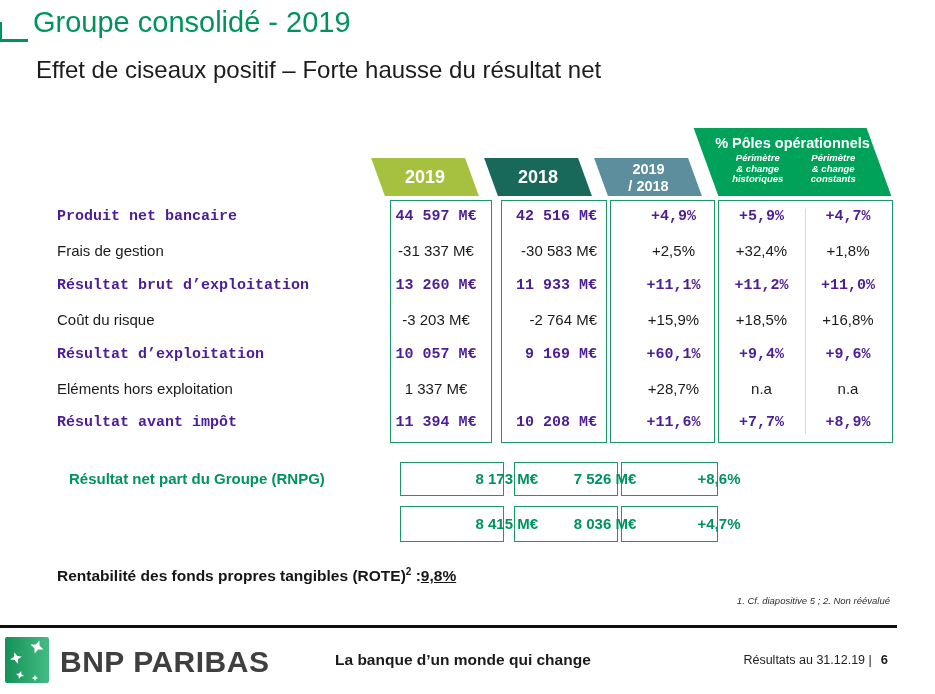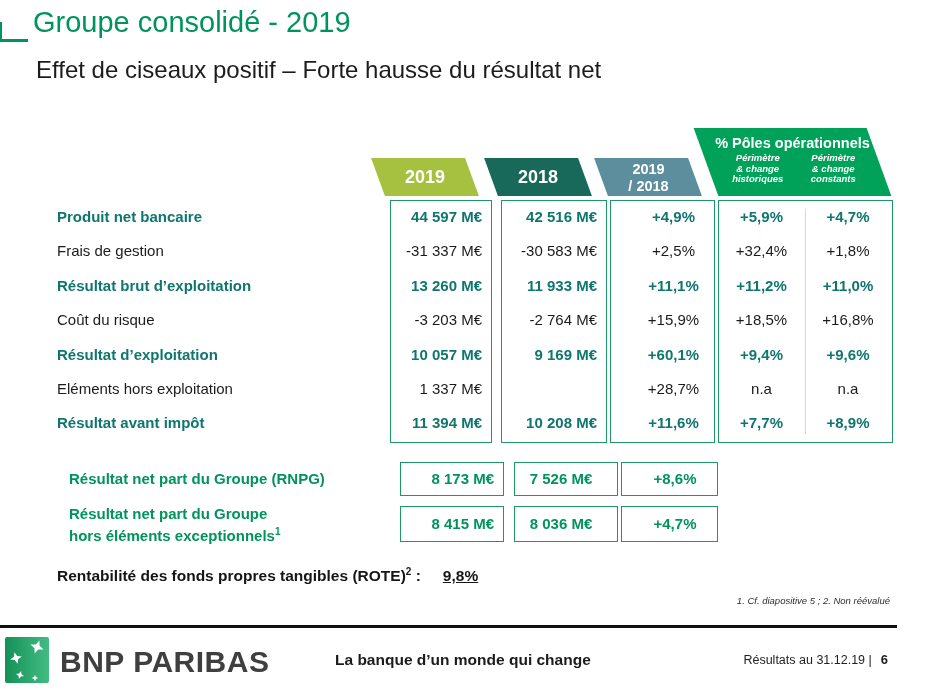--- a/index.html
+++ b/index.html
@@ -32,41 +32,41 @@
   .b1{left:390px;top:200px;width:100px;height:241px;}
   .b2{left:501px;top:200px;width:104px;height:241px;}
   .b3{left:610px;top:200px;width:103px;height:241px;}
   .b4{left:718px;top:200px;width:173px;height:241px;}
   .b4-divider{position:absolute;left:86px;top:8px;bottom:8px;width:1px;background:#d8d8d8;}
 
   
   .trow{position:absolute;left:0;width:935px;height:34.4px;font-size:15px;}
   .trow>div{position:absolute;line-height:34.4px;white-space:nowrap;}
   .tlabel{left:57px;width:325px;}
-  .tv1{left:390px;width:92px;text-align:right;}
+  .tv1{left:390px;width:92px;text-align:center;}
   .tv2{left:501px;width:96px;text-align:right;}
   .tvr{left:610px;width:103px;text-align:center;padding-left:12px;}
   .tp1{left:718px;width:87px;text-align:center;}
   .tp2{left:805px;width:86px;text-align:center;}
-  .trow.em{color:#0f766e;font-weight:bold;}
+  .trow.em{color:#4c1d95;font-weight:bold;font-family:Liberation Mono, monospace;}
 
   
   .srow{position:absolute;left:12px;width:935px;font-size:15px;color:#00935E;font-weight:bold;}
   .sbox{position:absolute;border:1px solid #1d9668;}
   .sA1{left:388px;width:102px;} .sA2{left:502px;width:102px;} .sA3{left:609px;width:95px;}
-  .sv{position:absolute;white-space:nowrap;}
+  .sv{position:absolute;white-space:nowrap;padding-left:44px;}
   .sv1{left:388px;width:94px;text-align:right;}
   .sv2{left:502px;width:94px;text-align:center;}
   .svr{left:609px;width:108px;text-align:center;}
   .slabel{position:absolute;left:57px;white-space:nowrap;}
   sup{font-size:10px;}
 
   
   .rote{left:57px;top:566px;font-size:15.5px;font-weight:bold;color:#151515;}
-  .rote-value{margin-left:22px;text-decoration:underline;}
+  .rote-value{text-decoration:underline;}
   .footnote{right:45px;top:595px;font-size:9.5px;font-style:italic;color:#2e2e2e;}
 
   
   .black-line{left:0;top:625px;width:897px;height:3px;background:#101010;}
   .brand{left:60px;top:645px;font-size:30px;font-weight:bold;color:#3f3f3f;letter-spacing:0.5px;}
   .tagline{left:335px;top:651px;font-size:15.5px;font-weight:bold;color:#1b1b1b;}
   .results{right:47px;top:652px;font-size:12.5px;color:#222;}
   .page-num{font-weight:bold;font-size:13px;margin-left:9px;}
 </style>
 </head>
@@ -171,26 +171,20 @@
   <div class="slabel" style="line-height:34px">Résultat net part du Groupe (RNPG)</div>
   <div class="sbox sA1" style="top:0;height:32px"></div>
   <div class="sbox sA2" style="top:0;height:32px"></div>
   <div class="sbox sA3" style="top:0;height:32px"></div>
   <div class="sv sv1" style="line-height:34px">8 173 M€</div>
   <div class="sv sv2" style="line-height:34px">7 526 M€</div>
   <div class="sv svr" style="line-height:34px">+8,6%</div>
 </div>
 
 <div class="srow" style="top:505px;height:37px">
-  <div class="slabel" style="top:0;line-height:18px">
-    <div>Résultat net part du Groupe</div>
-    <div>
-      <span>hors éléments exceptionnels</span><sup>1</sup>
-    </div>
-  </div>
   <div class="sbox sA1" style="top:1px;height:34px"></div>
   <div class="sbox sA2" style="top:1px;height:34px"></div>
   <div class="sbox sA3" style="top:1px;height:34px"></div>
   <div class="sv sv1" style="line-height:37px">8 415 M€</div>
   <div class="sv sv2" style="line-height:37px">8 036 M€</div>
   <div class="sv svr" style="line-height:37px">+4,7%</div>
 </div>
 
 <div class="abs rote">
   <span>Rentabilité des fonds propres tangibles (ROTE)</span><sup>2</sup><span> :</span><span class="rote-value">9,8%</span>

